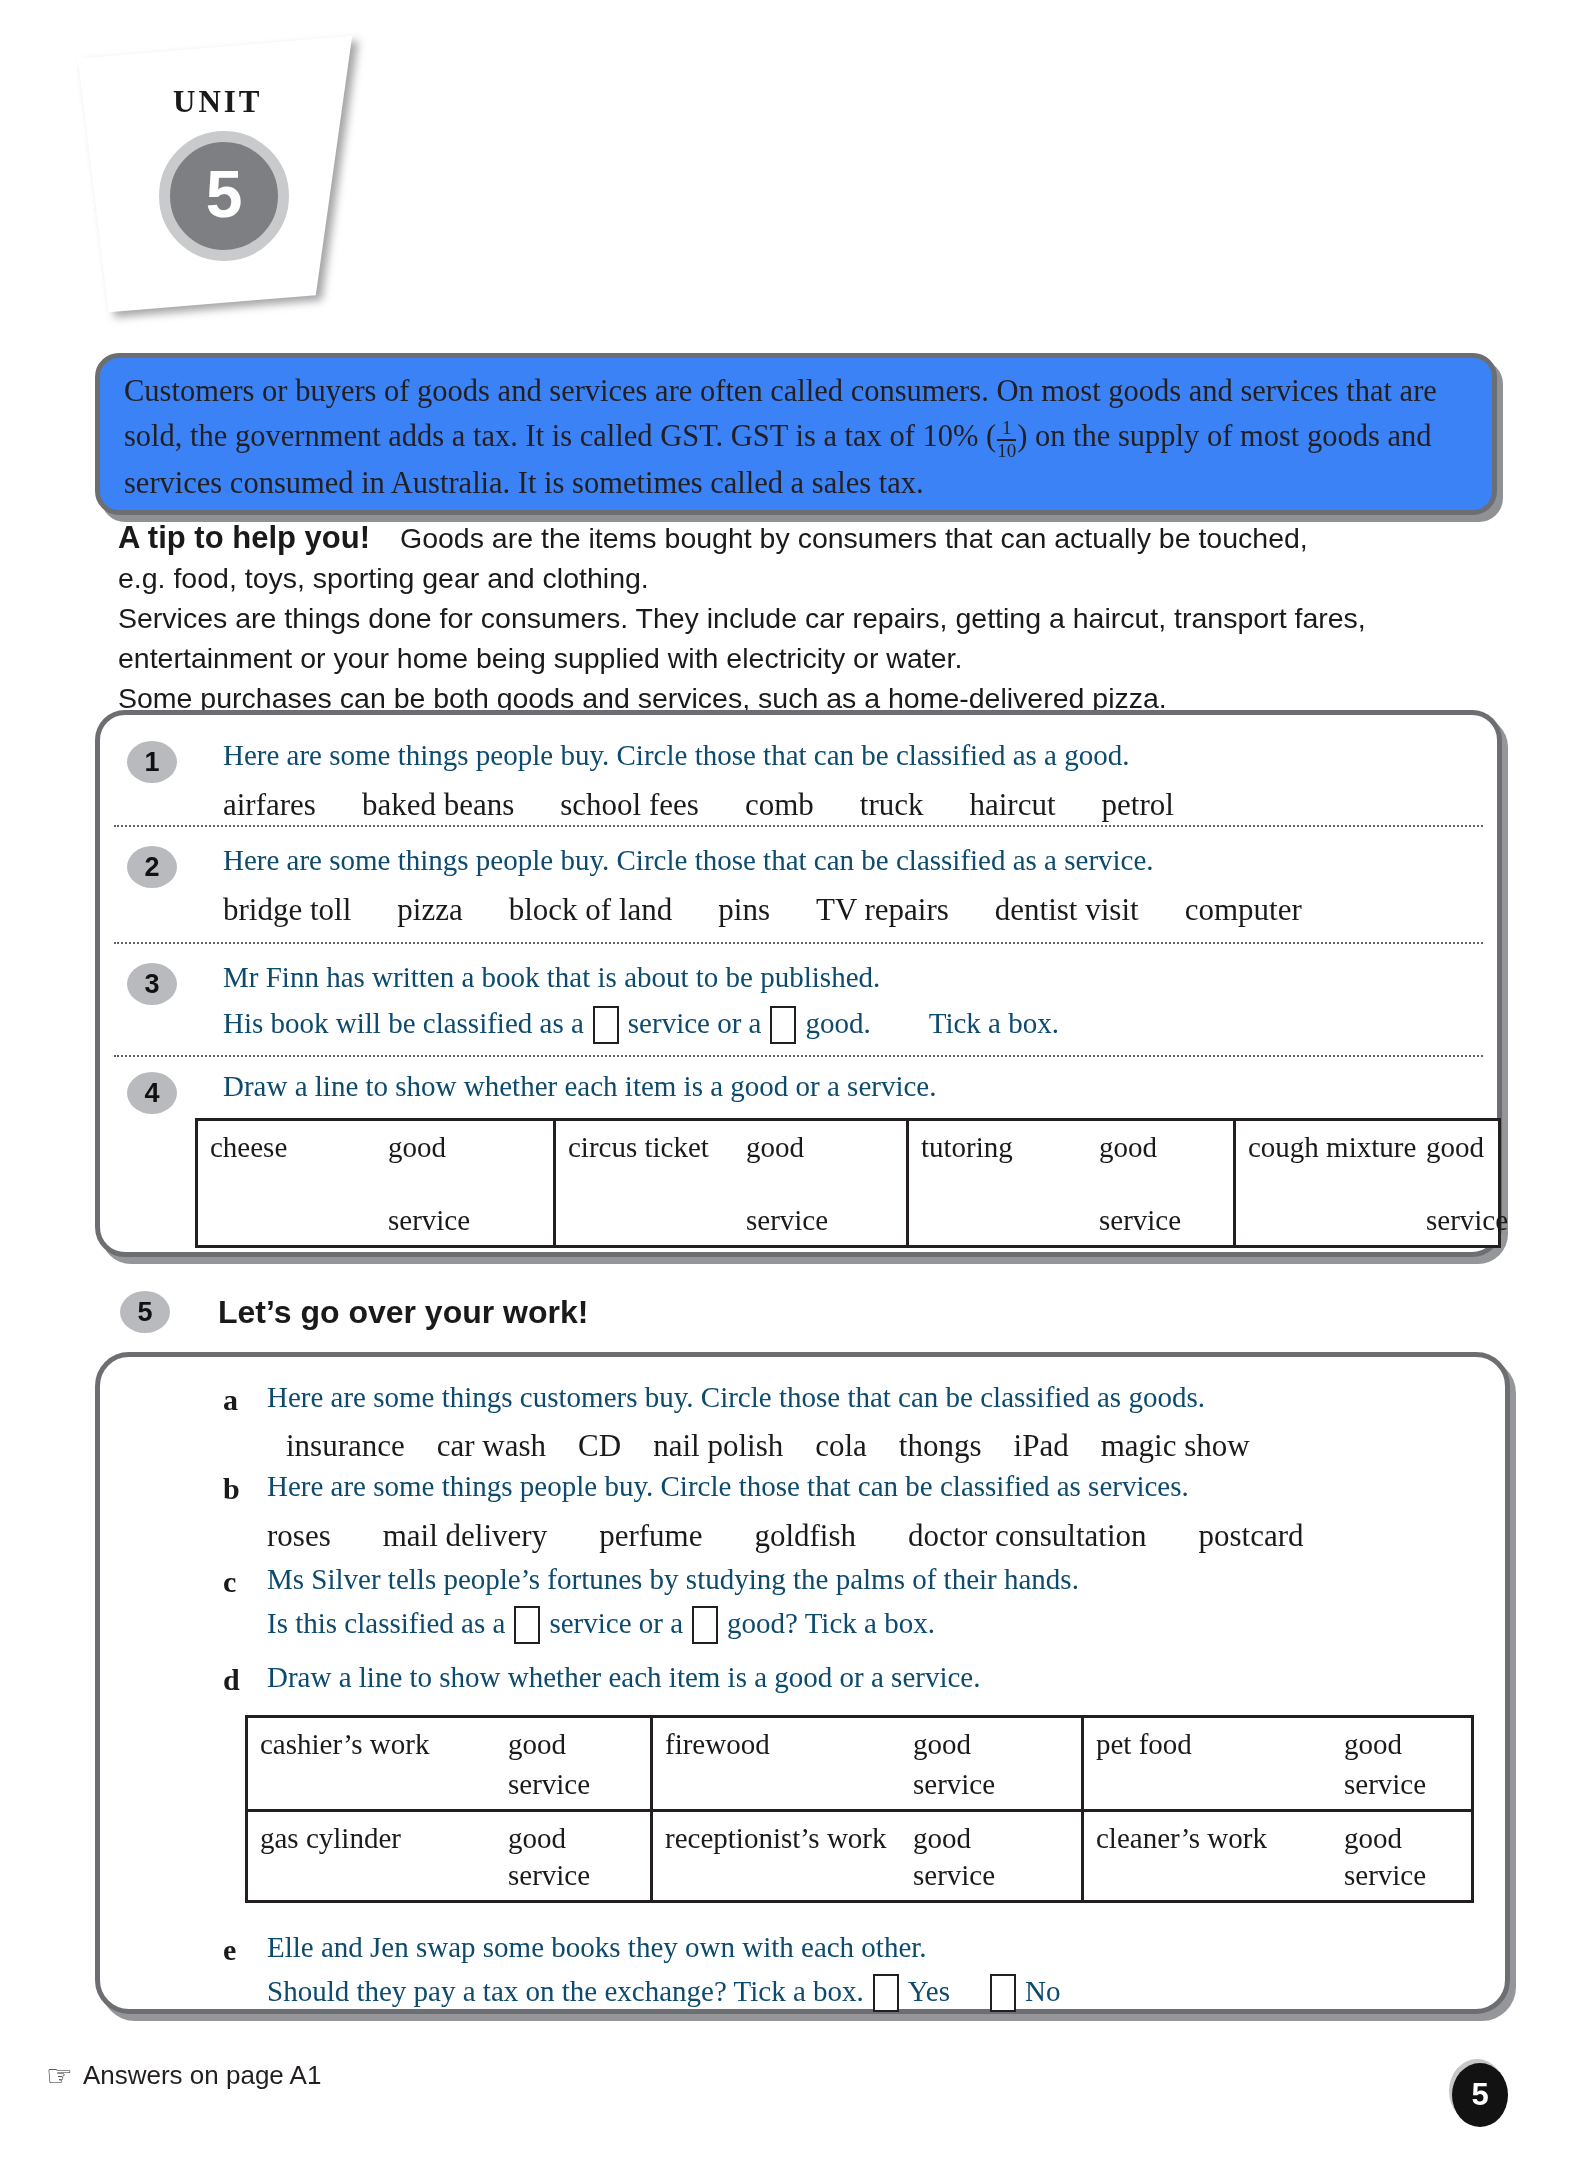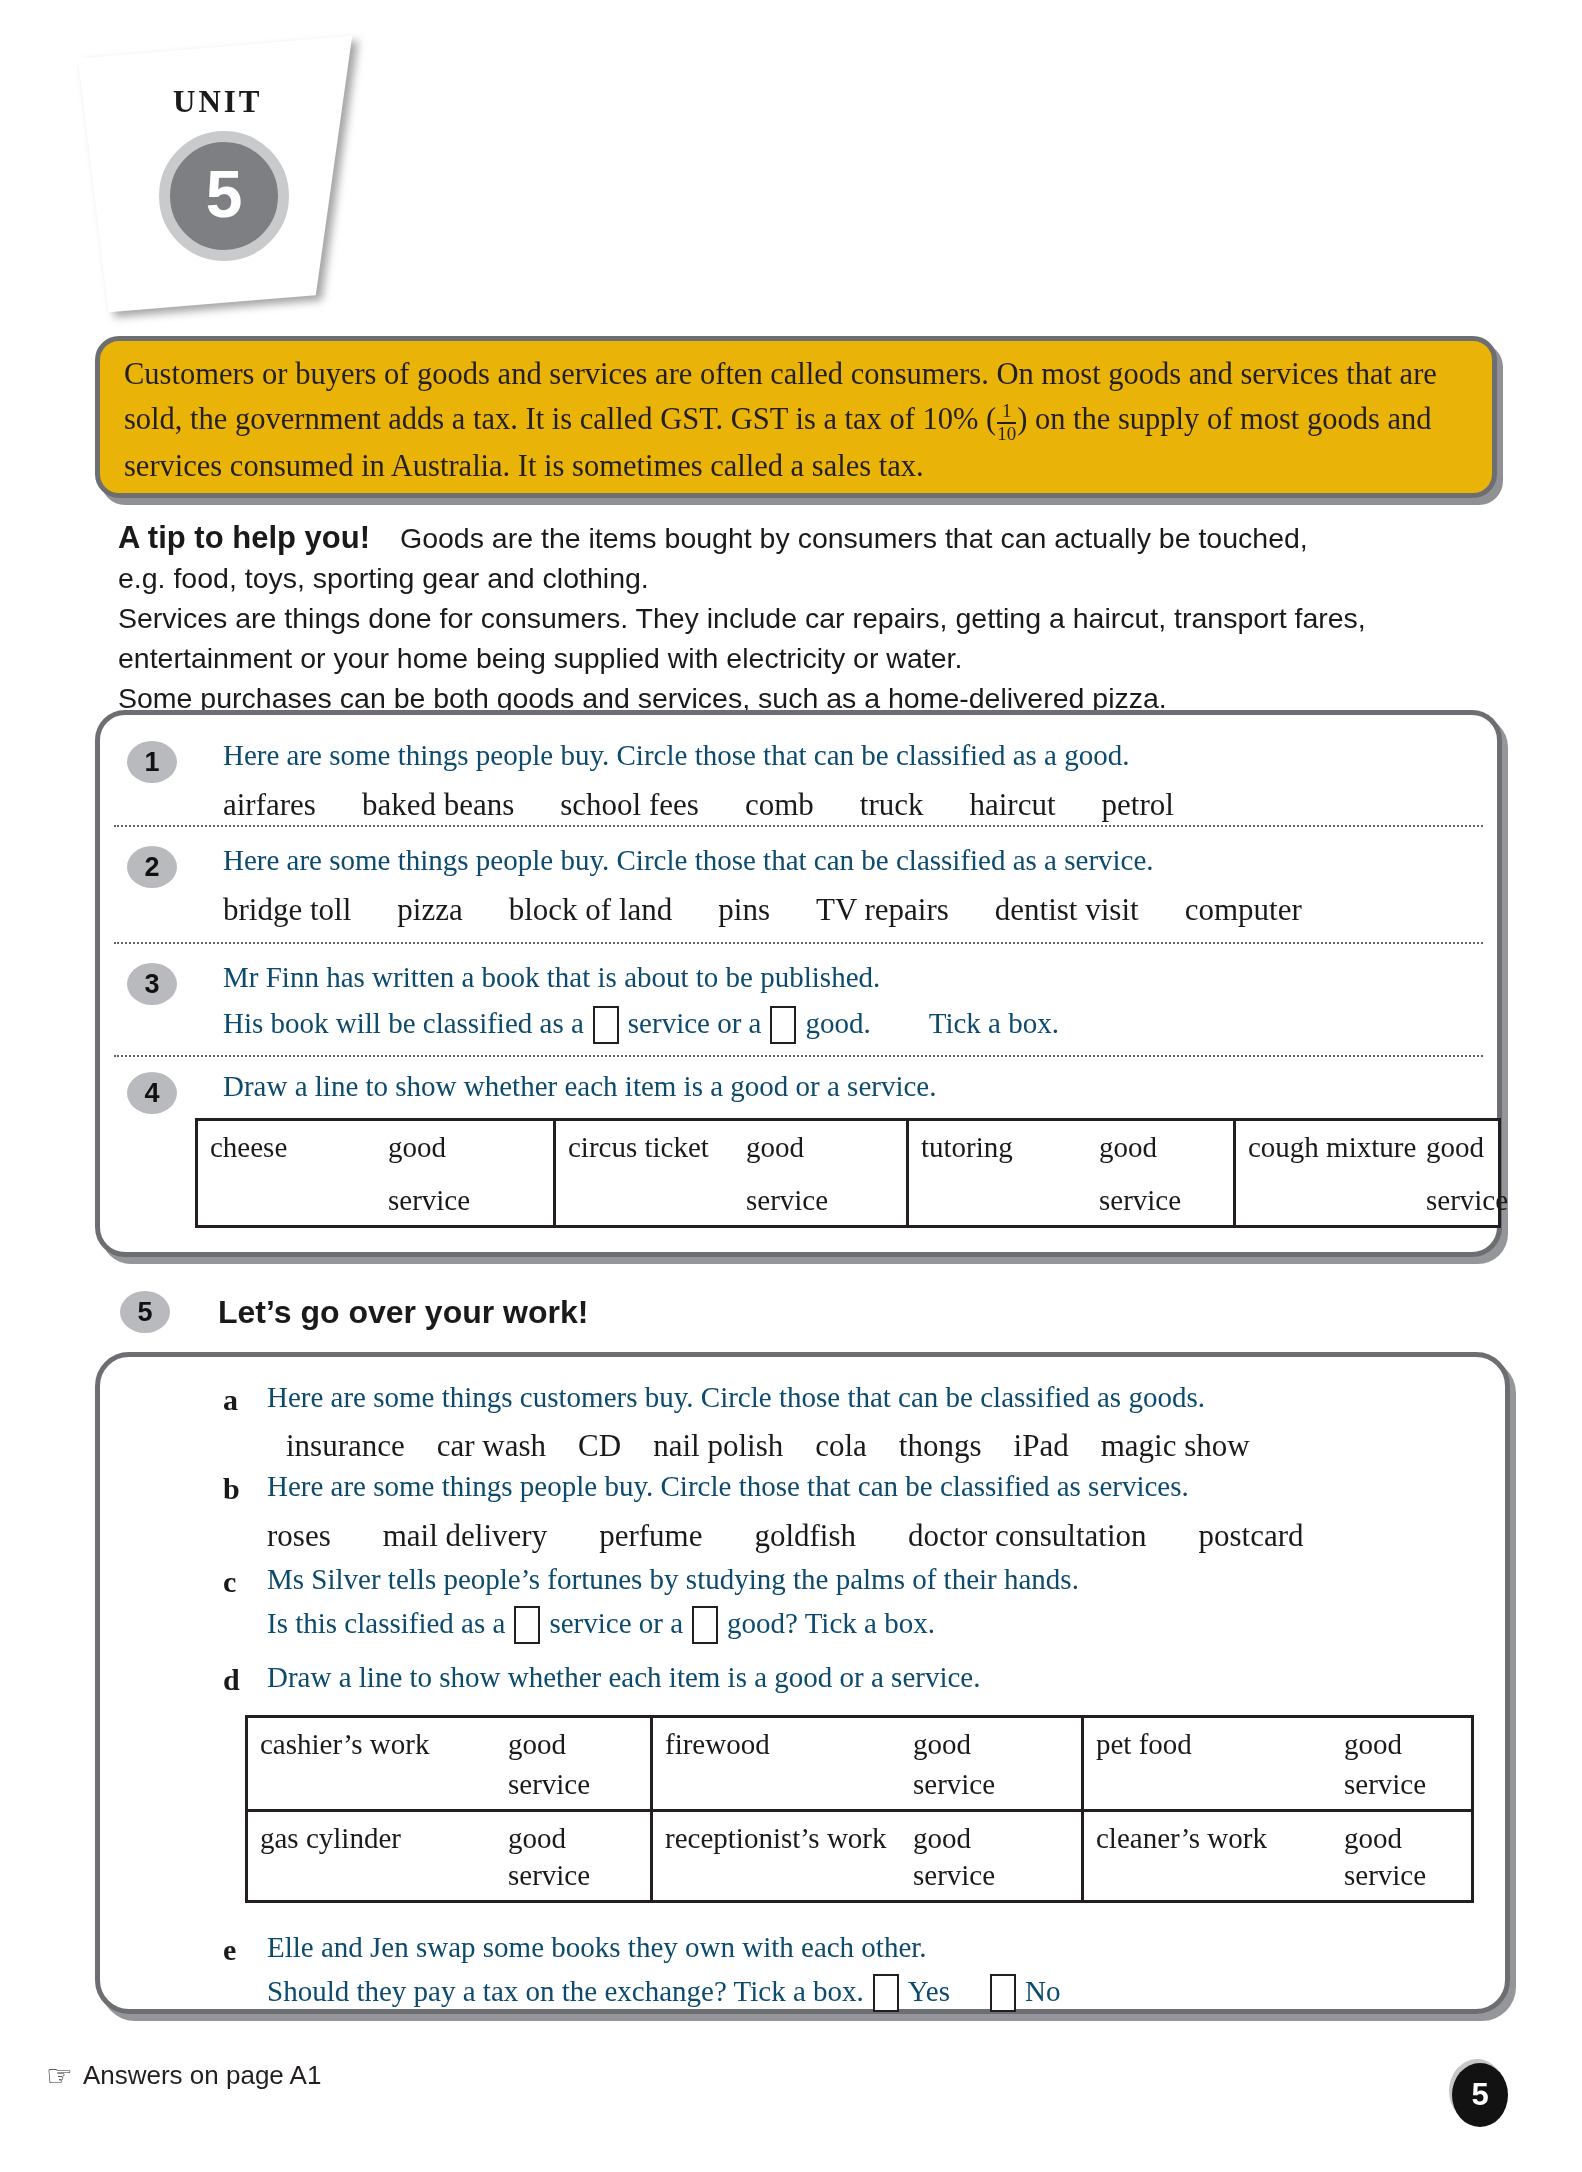--- a/index.html
+++ b/index.html
@@ -15,21 +15,21 @@
   .tag { width:100%; height:100%; background:#ffffff;
          clip-path:polygon(1% 9%, 99% 1%, 86% 93%, 12% 99%); }
   .unit-label { position:absolute; left:173px; top:84px; z-index:3; font-weight:bold; font-size:31px;
                 letter-spacing:3px; color:#1a1a1a; }
   .unit-circle { position:absolute; left:159px; top:131px; width:130px; height:130px; border-radius:50%;
                  background:#7e7f83; border:11px solid #c9cacc; z-index:3; text-align:center; }
   .unit-circle span { display:block; line-height:104px; font-family:"Liberation Sans", sans-serif;
                       font-weight:bold; font-size:66px; color:#ffffff; }
 
   
-  .intro-box { position:absolute; left:95px; top:336px; width:1402px; height:162px; background:#eab308;
+  .intro-box { position:absolute; left:95px; top:353px; width:1402px; height:162px; background:#3b82f6;
                border:5px solid #6d6e71; border-radius:24px; box-shadow:6px 7px 0 #909195; z-index:1;
                padding:11px 24px; }
   .intro-box p { font-size:30.5px; line-height:45px; color:#231f20; }
   .frac { display:inline-block; text-align:center; font-size:19px; line-height:1.05; vertical-align:-11px; margin:0 1px; }
   .frac .num { display:block; border-bottom:2px solid #231f20; padding:0 3px 1px; }
   .frac .den { display:block; }
 
   
   .tip { position:absolute; left:118px; top:518px; width:1410px; font-family:"Liberation Sans", sans-serif;
          font-size:28.5px; line-height:40px; color:#1a1a1a; }
@@ -56,21 +56,21 @@
   
   .gs-table { position:absolute; border:3px solid #231f20; background:#ffffff; }
   .gs-row { display:flex; }
   .gs-row + .gs-row .gs-cell { border-top:3px solid #231f20; }
   .gs-cell { position:relative; font-size:29px; color:#1a1a1a; }
   .gs-cell + .gs-cell { border-left:3px solid #231f20; }
   .gs-item { position:absolute; left:12px; top:10px; white-space:nowrap; }
   .gs-good { position:absolute; top:10px; }
   .gs-service { position:absolute; bottom:8px; }
   .q4-table .gs-good, .q4-table .gs-service { left:190px; }
-  .q4-table .gs-cell { height:104px; }
+  .q4-table .gs-cell { height:124px; }
   .q5d-table .gs-good, .q5d-table .gs-service { left:260px; }
   .q5d-table .gs-cell { height:91px; }
 
   .q5-heading-text { position:absolute; left:218px; top:1294px; font-family:"Liberation Sans", sans-serif;
                      font-weight:bold; font-size:32px; color:#1a1a1a; }
 
   
   .answers { position:absolute; left:46px; top:2060px; display:flex; align-items:center; gap:10px;
              font-family:"Liberation Sans", sans-serif; font-size:26px; color:#231f20; }
   .hand-icon { font-size:30px; line-height:1; }

